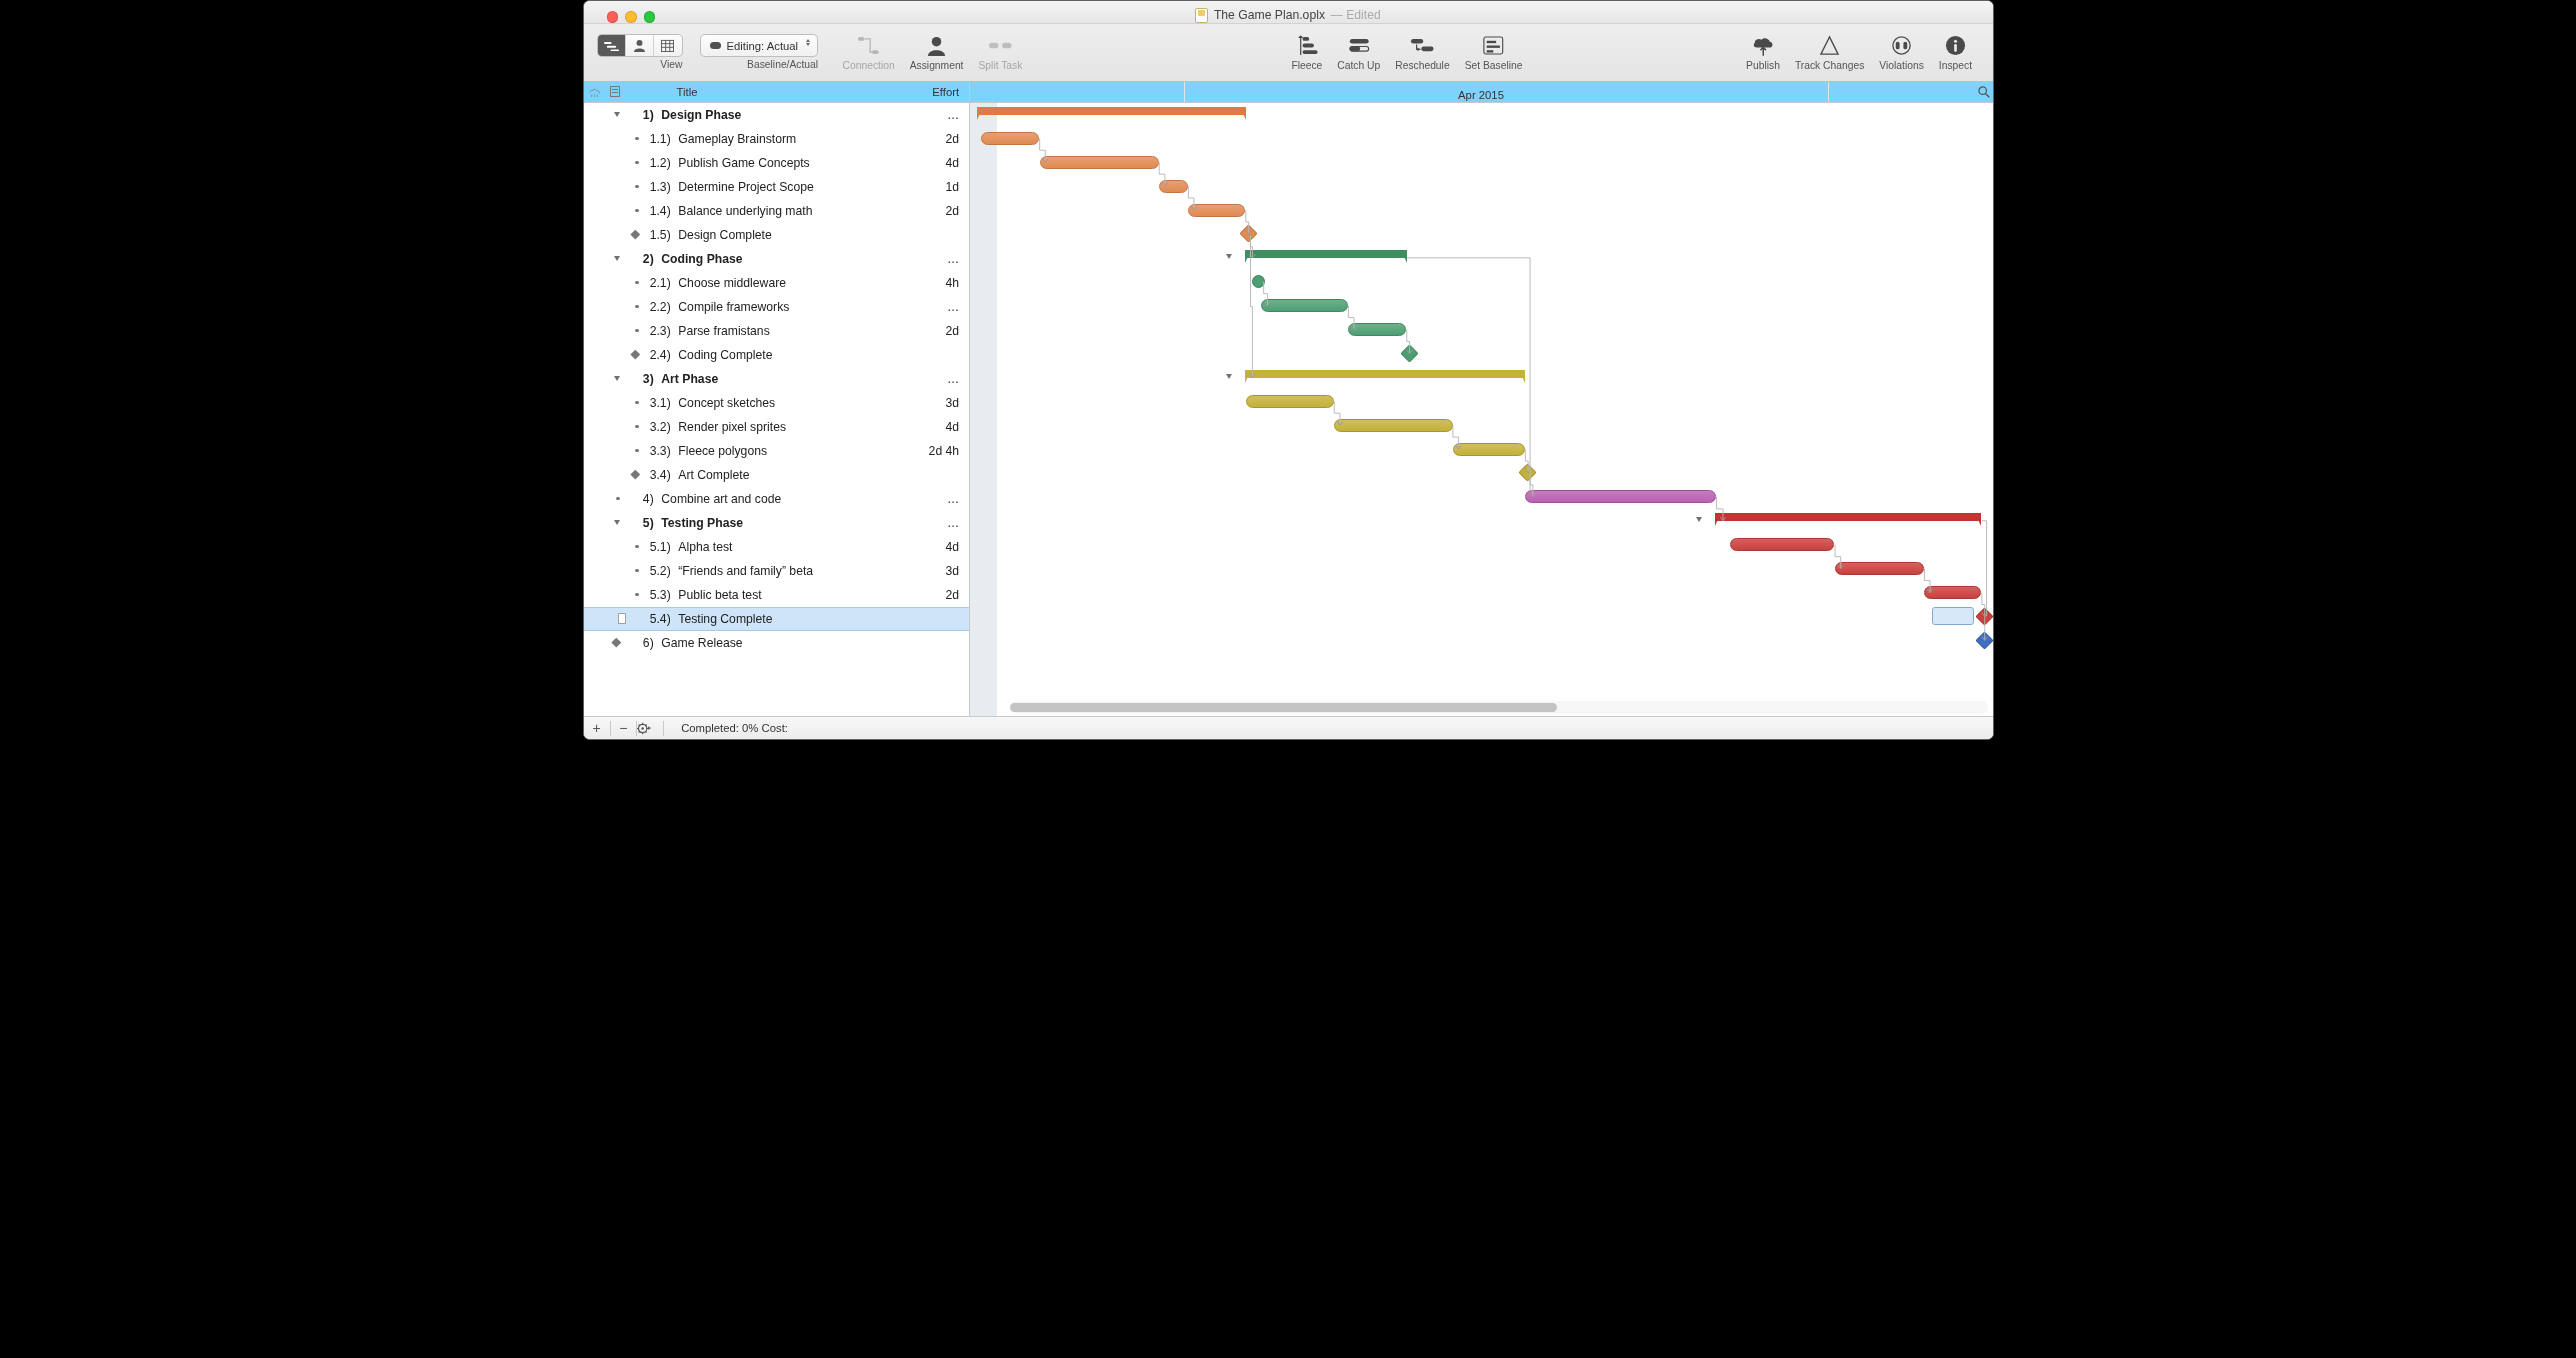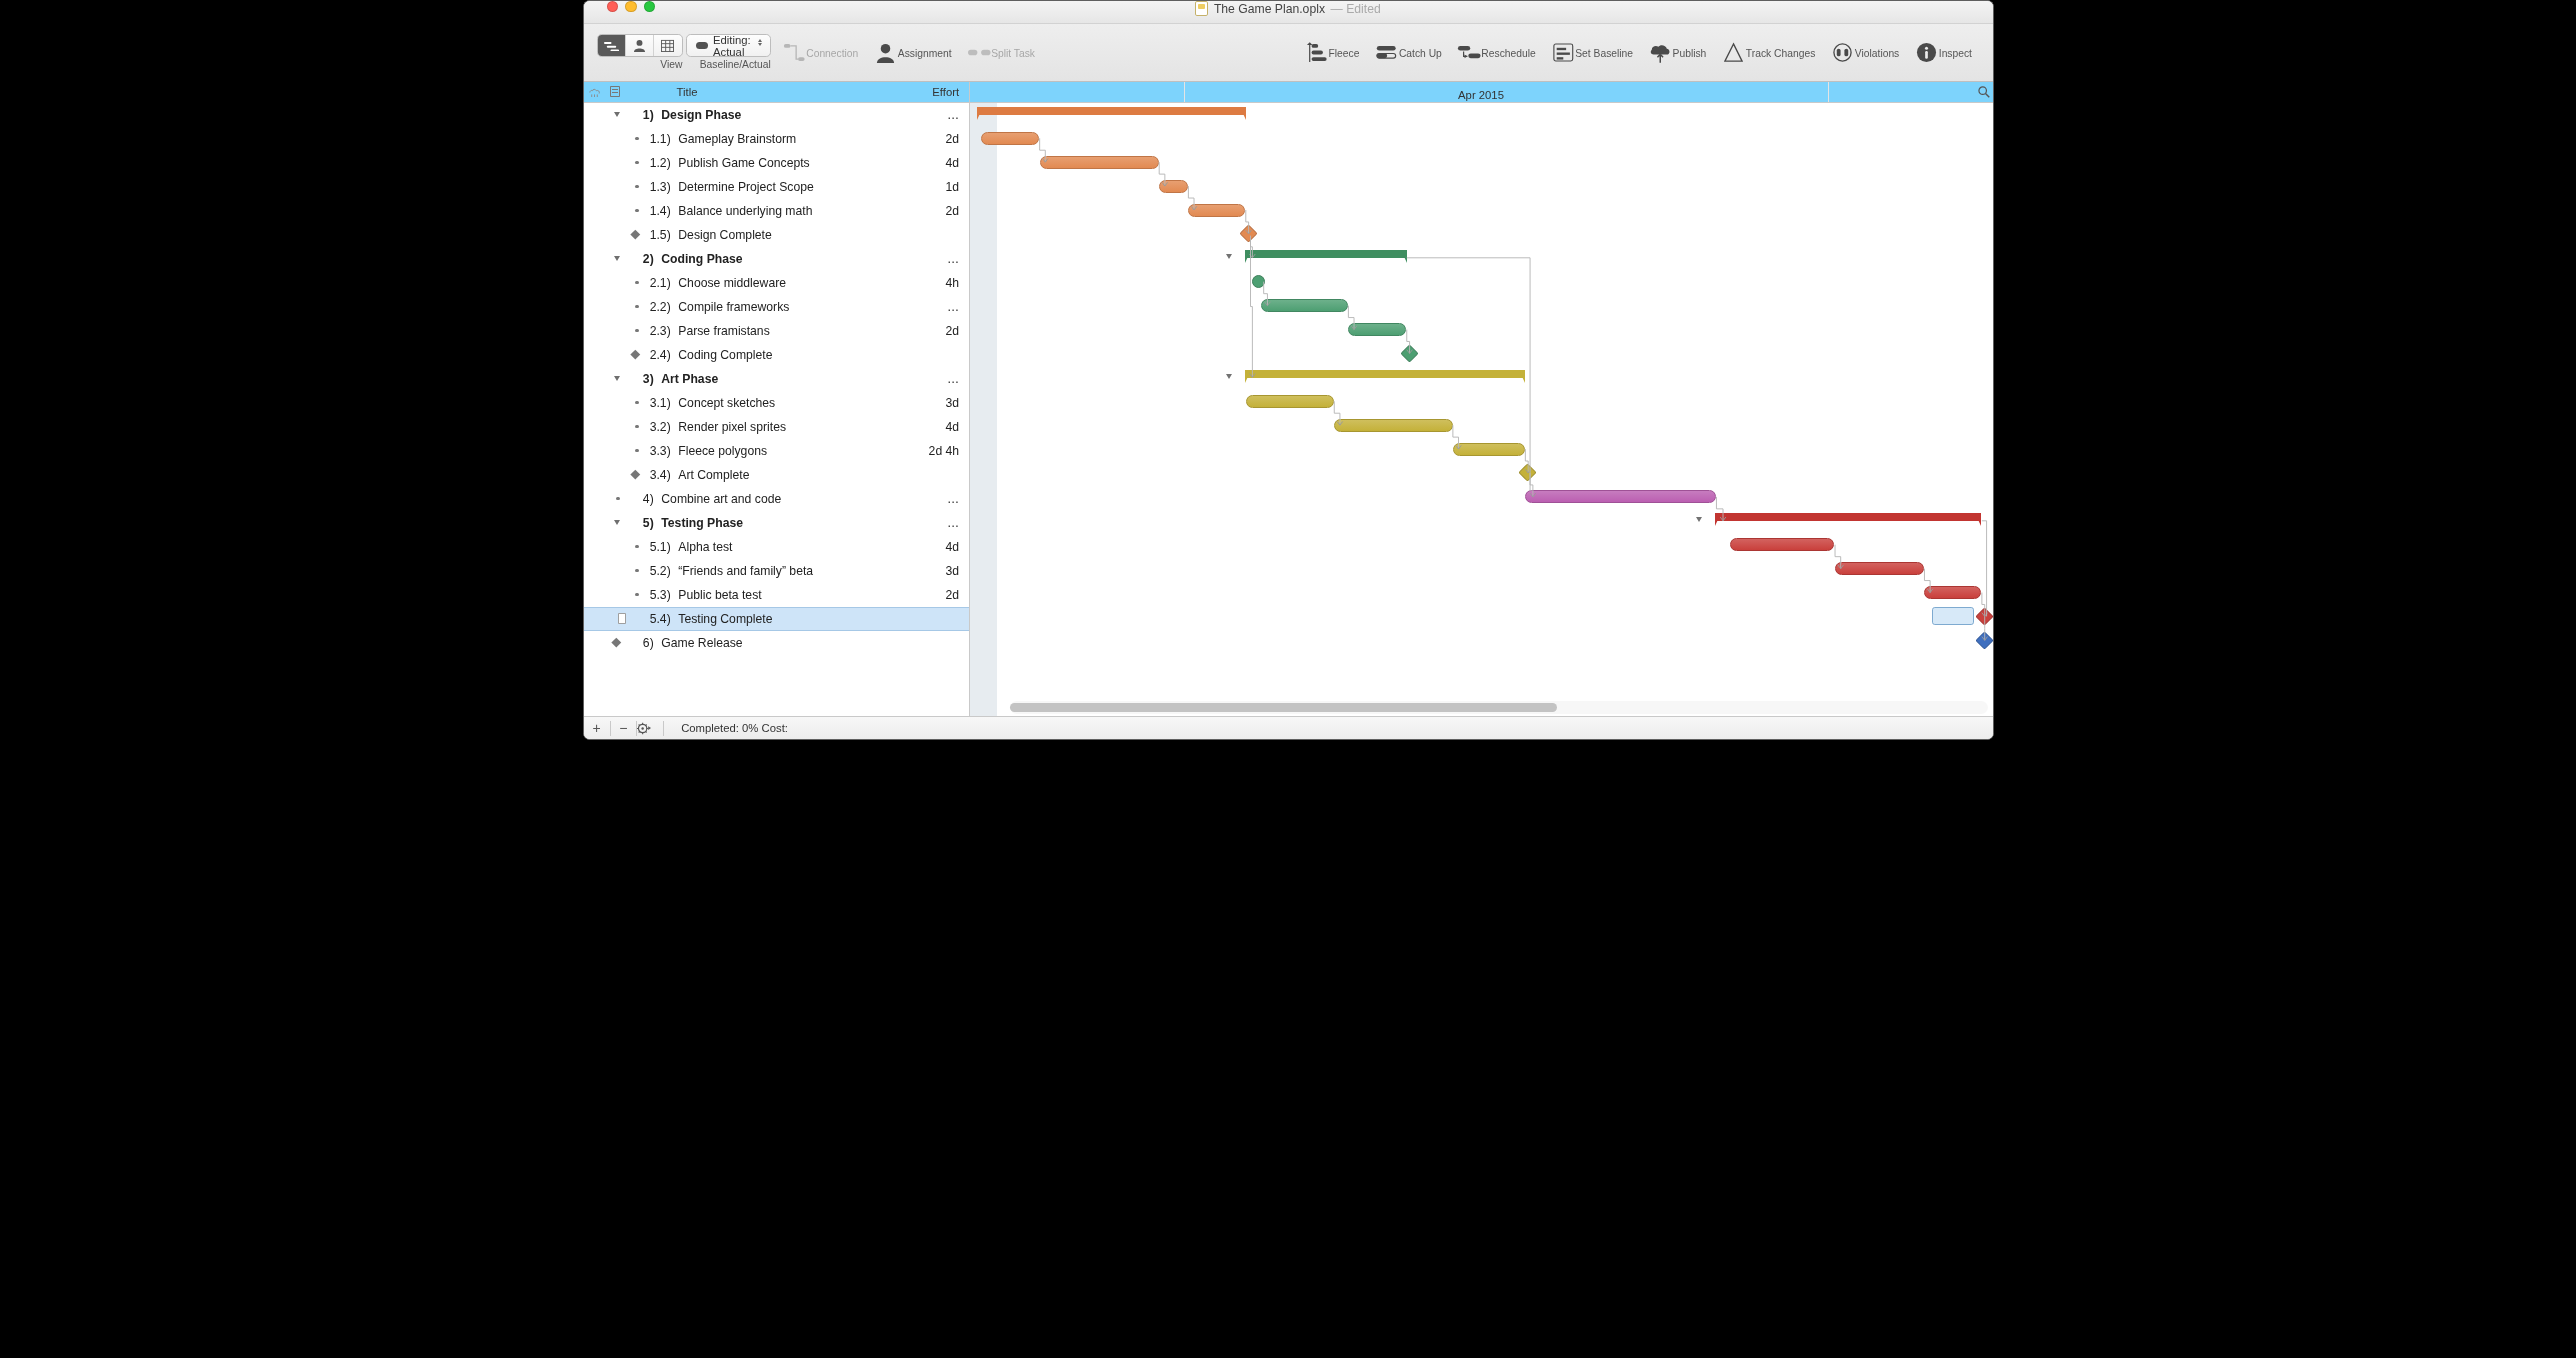--- a/index.html
+++ b/index.html
@@ -14,21 +14,21 @@
     display: flex;
     flex-direction: column;
     border: 0.9px solid #5f5f5f;
     position: relative;
   }
   
   .titlebar {
     height: 22.6px;
     background: linear-gradient(#f4f4f4, #e6e6e6);
     display: flex;
-    align-items: flex-start;
+    align-items: flex-end;
     padding: 0 23px;
     font-size: 12.2px;
     color: #444;
     border-bottom: 0.9px solid #d2d2d2;
     position: relative;
   }
   .traffic-lights { display: flex; gap: 7.5px; }
   .tl { width: 11.3px; height: 11.3px; border-radius: 50%; border: 0.5px solid rgba(0,0,0,0.15); }
   .tl.close { background: #ff5f57; }
   .tl.min { background: #ffbd2e; }
@@ -73,21 +73,21 @@
     content:""; position:absolute; left:9.4px; width:11.3px; height:7.5px; background:#515151; border-radius:3.8px/3.8px;
   }
   .dropdown-btn::after {
     content:""; position:absolute; right:5.6px; width:0; height:0;
     border-left:3.8px solid transparent; border-right:3.8px solid transparent;
   }
   .dropdown-arrows { position:absolute; right:7.5px; top:3.8px; display:flex; flex-direction:column; gap:0.9px;}
   .dropdown-arrows span:first-child { width:0;height:0;border-left:2.8px solid transparent;border-right:2.8px solid transparent;border-bottom:3.8px solid #666; }
   .dropdown-arrows span:last-child  { width:0;height:0;border-left:2.8px solid transparent;border-right:2.8px solid transparent;border-top:3.8px solid #666; }
   .sep { width: 17px; }
-  .tool-btn { display:flex; flex-direction:row; align-items:center; padding:0 7.5px; }
+  .tool-btn { display:flex; flex-direction:column; align-items:center; padding:0 7.5px; }
   .tool-btn .ico { width: 24.5px; height: 24.5px; display:flex; align-items:center; justify-content:center; }
   .tool-btn.disabled { opacity: 0.45; }
   .flex-spacer { flex: 1; }
   
   .header-row {
     height: 21px; background:#7dd3fc; border-bottom:0.9px solid #c9c9c9;
     display:flex; align-items:stretch; font-size:11.3px; color:#333;
   }
   .hr-left { width: 386px; display:flex; align-items:center; border-right:0.9px solid #c9c9c9; }
   .hr-handle { width:21px; display:flex; align-items:center; justify-content:center; color:#888; }

